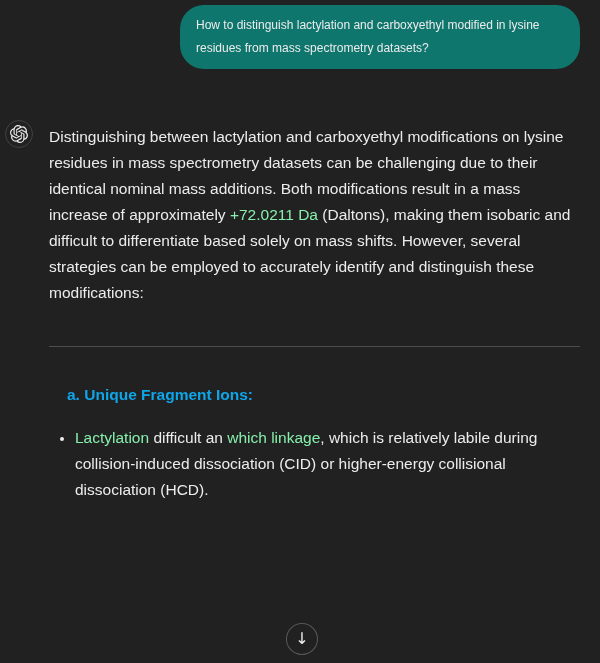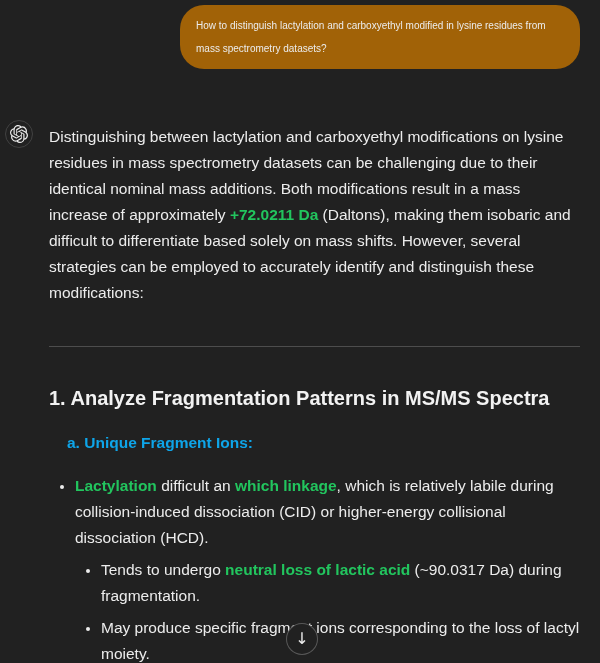--- a/index.html
+++ b/index.html
@@ -10,24 +10,24 @@
     font-family: "Liberation Sans", sans-serif;
     color: #ececec;
   }
   .screen { position: relative; width: 600px; height: 663px; }
 
   
   .user-bubble {
     position: absolute;
     top: 5px; right: 20px;
     width: 400px;
-    background: #a16207;
+    background: #0f766e;
     border-radius: 24px;
     padding: 9px 16px;
-    font-size: 10px;
+    font-size: 12px;
     line-height: 23px;
     color: #ececec;
   }
 
   
   .assistant-row {
     position: absolute;
     top: 120px; left: 5px; right: 20px;
   }
   .avatar {
@@ -37,21 +37,21 @@
     border: 1px solid #424242;
     border-radius: 50%;
     display: flex; align-items: center; justify-content: center;
     background: #212121;
   }
   .avatar svg { width: 18px; height: 18px; fill: #ececec; }
 
   .content { margin-left: 44px; font-size: 15.5px; line-height: 26px; }
 
   .para { margin-top: 4px; min-height: 182px; }
-  strong { font-weight: 700; color: #22c55e; }
+  strong { font-weight: 400; color: #86efac; }
 
   .divider {
     border: none;
     border-top: 1px solid #4d4d4d;
     margin: 40px 0 36px 0;
   }
 
   h3.section-heading {
     font-size: 20px;
     line-height: 30px;
@@ -114,30 +114,25 @@
         <path d="M22.2819 9.8211a5.9847 5.9847 0 0 0-.5157-4.9108 6.0462 6.0462 0 0 0-6.5098-2.9A6.0651 6.0651 0 0 0 4.9807 4.1818a5.9847 5.9847 0 0 0-3.9977 2.9 6.0462 6.0462 0 0 0 .7427 7.0966 5.98 5.98 0 0 0 .511 4.9107 6.051 6.051 0 0 0 6.5146 2.9001A5.9847 5.9847 0 0 0 13.2599 24a6.0557 6.0557 0 0 0 5.7718-4.2058 5.9894 5.9894 0 0 0 3.9977-2.9001 6.0557 6.0557 0 0 0-.7475-7.073zm-9.022 12.6081a4.4755 4.4755 0 0 1-2.8764-1.0408l.1419-.0804 4.7783-2.7582a.7948.7948 0 0 0 .3927-.6813v-6.7369l2.02 1.1686a.071.071 0 0 1 .038.052v5.5826a4.504 4.504 0 0 1-4.4945 4.4944zm-9.6607-4.1254a4.4708 4.4708 0 0 1-.5346-3.0137l.142.0852 4.783 2.7582a.7712.7712 0 0 0 .7806 0l5.8428-3.3685v2.3324a.0804.0804 0 0 1-.0332.0615L9.74 19.9502a4.4992 4.4992 0 0 1-6.1408-1.6464zM2.3408 7.8956a4.485 4.485 0 0 1 2.3655-1.9728V11.6a.7664.7664 0 0 0 .3879.6765l5.8144 3.3543-2.0201 1.1685a.0757.0757 0 0 1-.071 0l-4.8303-2.7865A4.504 4.504 0 0 1 2.3408 7.8956zm16.5963 3.8558L13.1038 8.364 15.1192 7.2a.0757.0757 0 0 1 .071 0l4.8303 2.7913a4.4944 4.4944 0 0 1-.6765 8.1042v-5.6772a.79.79 0 0 0-.407-.667zm2.0107-3.0231l-.142-.0852-4.7735-2.7818a.7759.7759 0 0 0-.7854 0L9.409 9.2297V6.8974a.0662.0662 0 0 1 .0284-.0615l4.8303-2.7866a4.4992 4.4992 0 0 1 6.6802 4.66zM8.3065 12.863l-2.02-1.1638a.0804.0804 0 0 1-.038-.0567V6.0742a4.4992 4.4992 0 0 1 7.3757-3.4537l-.142.0805L8.704 5.459a.7948.7948 0 0 0-.3927.6813zm1.0976-2.3654l2.602-1.4998 2.6069 1.4998v2.9994l-2.5974 1.4997-2.6067-1.4997z"></path>
       </svg>
     </div>
 
     <div class="content">
 
       <p class="para"><span>Distinguishing between lactylation and carboxyethyl modifications on lysine residues in mass spectrometry datasets can be challenging due to their identical nominal mass additions. Both modifications result in a mass increase of approximately </span><strong>+72.0211 Da</strong><span> (Daltons), making them isobaric and difficult to differentiate based solely on mass shifts. However, several strategies can be employed to accurately identify and distinguish these modifications:</span></p>
 
       <hr class="divider">
 
-      <h3 class="section-heading">1. Analyze Fragmentation Patterns in MS/MS Spectra</h3>
 
       <h4 class="section-subheading">a. Unique Fragment Ions:</h4>
 
       <ul class="list">
         <li><strong>Lactylation</strong><span> difficult an </span><strong>which linkage</strong><span>, which is relatively labile during collision-induced dissociation (CID) or higher-energy collisional dissociation (HCD).</span>
-          <ul class="sublist">
-            <li><span>Tends to undergo </span><strong>neutral loss of lactic acid</strong><span> (~90.0317 Da) during fragmentation.</span></li>
-            <li><span>May produce specific fragment ions corresponding to the loss of lactyl moiety.</span></li>
-          </ul>
         </li>
       </ul>
 
     </div>
   </div>
 
   <button class="scroll-btn">
     <span>↓</span>
   </button>
 

